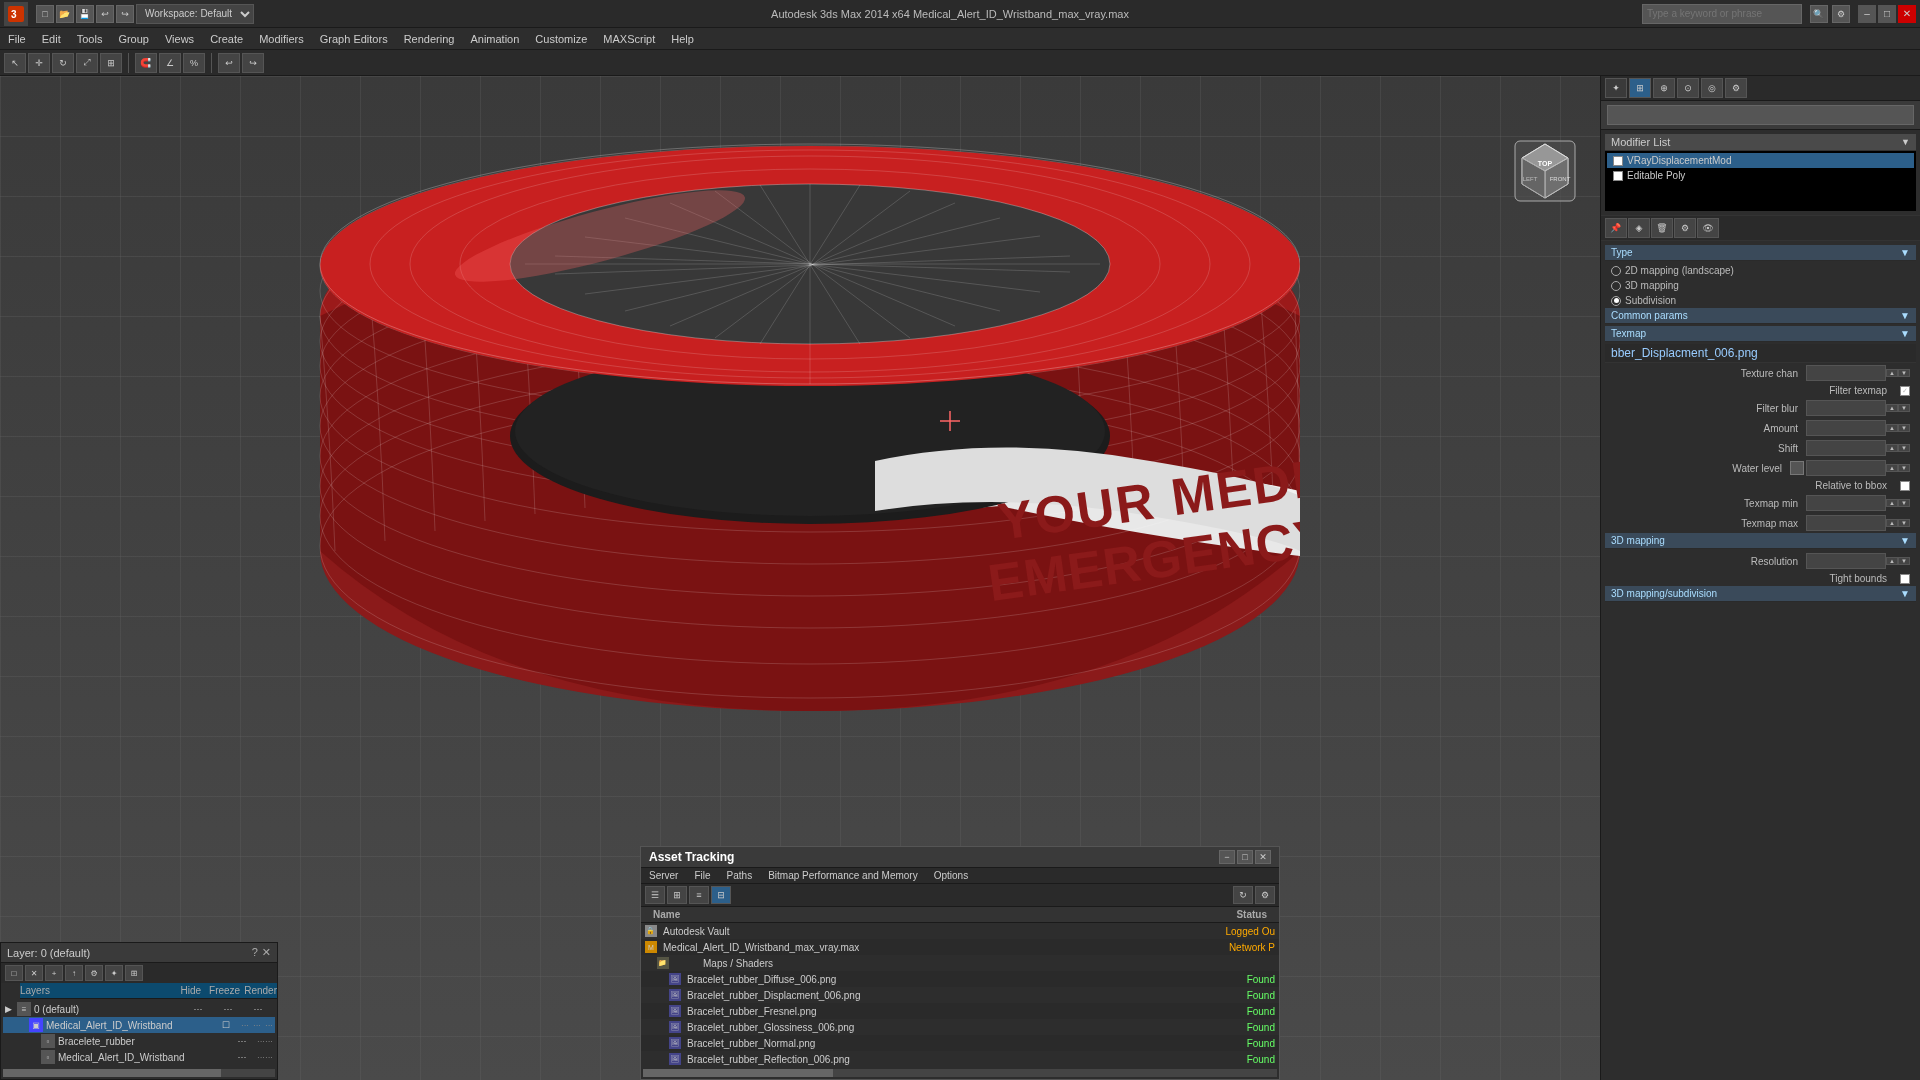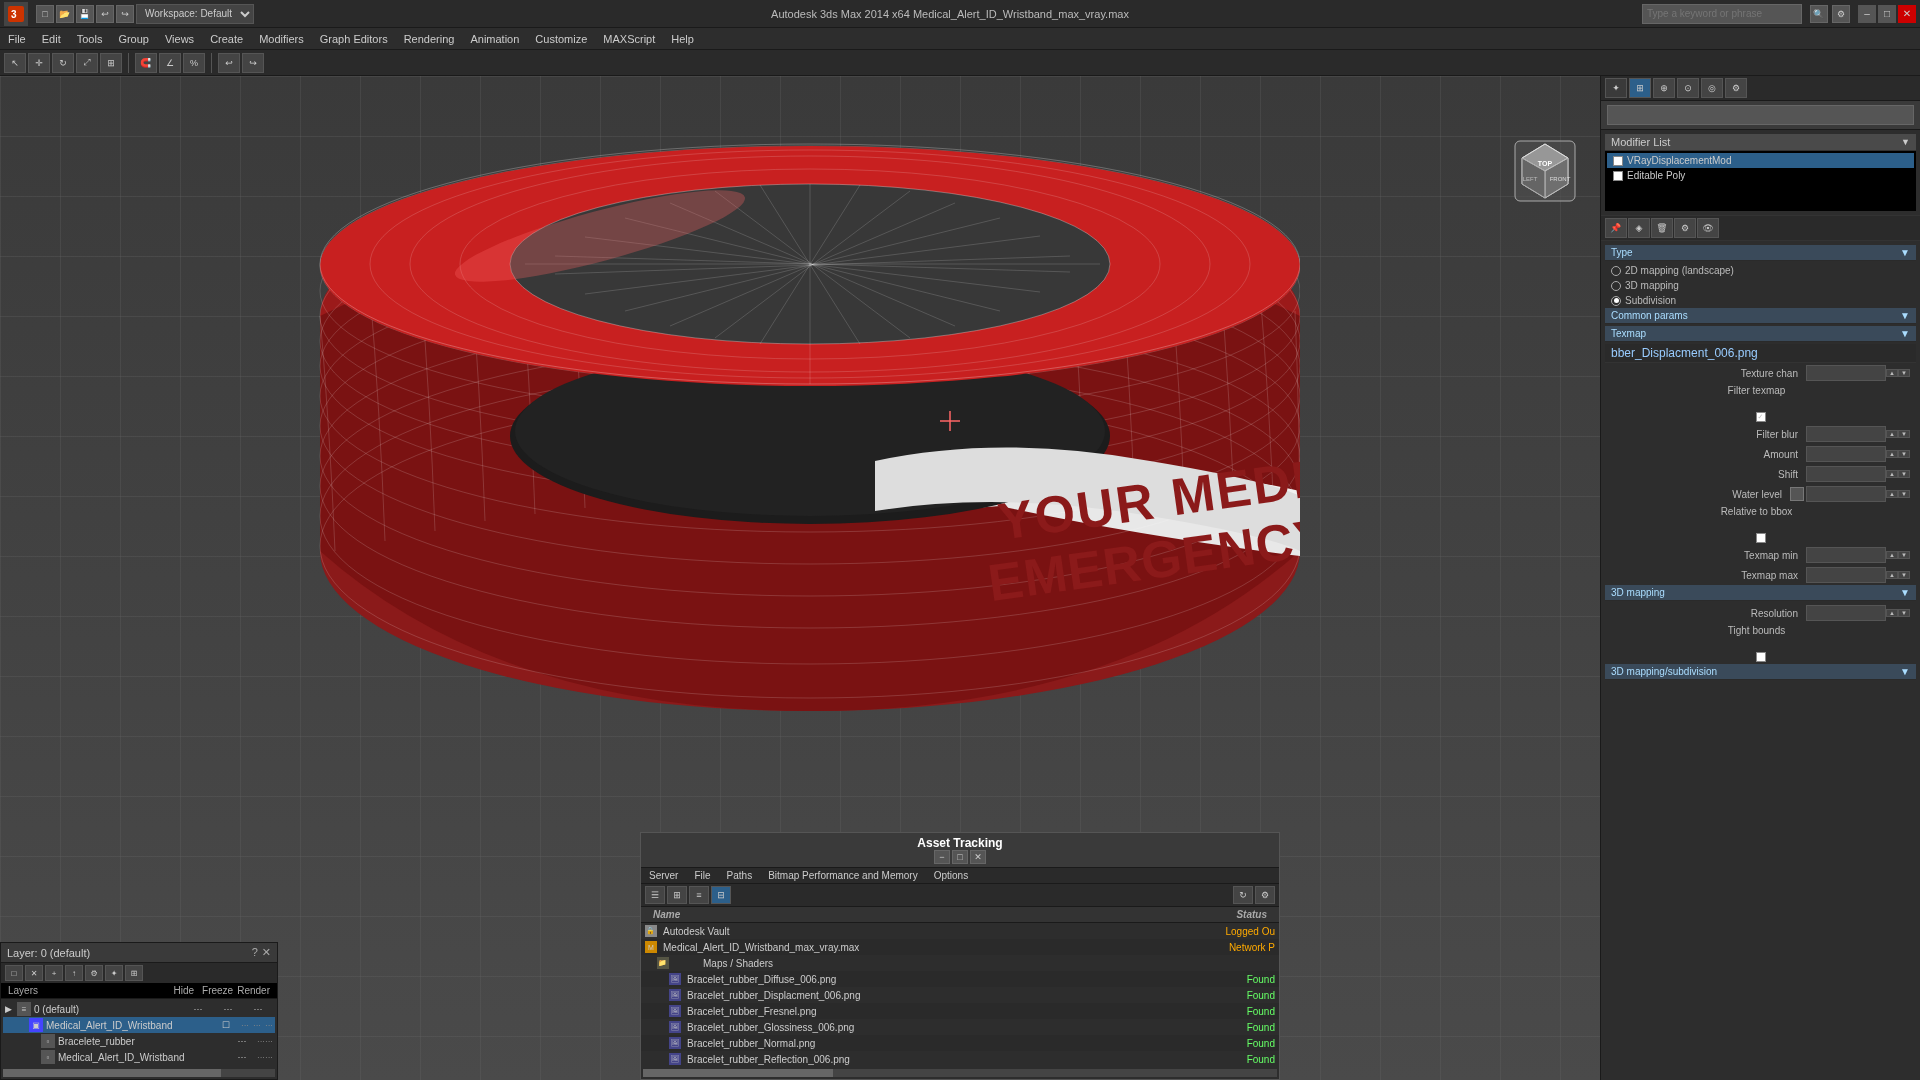--- a/index.html
+++ b/index.html
@@ -133,39 +133,40 @@
       padding: 2px 6px; font-size: 10px; color: #bbb;
     }
     .param-label { flex: 1; text-align: right; padding-right: 8px; }
     .param-value {
       width: 80px; background: #444; border: 1px solid #555; color: #fff;
       font-size: 10px; padding: 1px 3px; height: 16px; text-align: center;
     }
     .radio-row { display: flex; align-items: center; gap: 4px; padding: 2px 6px; font-size: 10px; color: #bbb; }
     .radio-btn { width: 10px; height: 10px; border-radius: 50%; border: 1px solid #aaa; display: inline-flex; align-items: center; justify-content: center; }
     .radio-btn.checked::after { content: ''; width: 5px; height: 5px; background: #fff; border-radius: 50%; }
-    .checkbox-row { display: flex; align-items: center; gap: 16px; padding: 2px 6px; font-size: 10px; color: #bbb; flex-direction: column; }
+    .checkbox-row { display: flex; align-items: center; gap: 5px; padding: 2px 6px; font-size: 10px; color: #bbb; }
     .chk { width: 10px; height: 10px; background: #fff; border: 1px solid #888; display: flex; align-items: center; justify-content: center; font-size: 7px; }
 
     
     #layers-panel {
       position: absolute; bottom: 0; left: 0;
       width: 278px; background: #2d2d2d; border: 1px solid #1a1a1a;
     }
     #layers-header {
       background: #3a3a3a; padding: 3px 6px; display: flex; align-items: center; justify-content: space-between;
       border-bottom: 1px solid #1a1a1a; cursor: move;
     }
     #layers-toolbar {
       display: flex; gap: 2px; padding: 2px 4px; background: #2a2a2a; align-items: center;
     }
     .lay-btn { width: 18px; height: 16px; background: #444; border: 1px solid #555; display: flex; align-items: center; justify-content: center; font-size: 8px; cursor: pointer; }
     #layers-columns {
-      display: flex; background: #000000; padding: 2px 7px;
+      display: flex; background: #0c4a6e; padding: 2px 0;
       border-bottom: 1px solid #1a1a1a;
+      margin-left: 19px;
     }
     .col-label { font-size: 10px; color: #aaa; }
     .col-spacer { flex: 1; }
     #layers-list { padding: 2px; }
     .layer-item {
       display: flex; align-items: center; padding: 1px 2px; font-size: 10px; color: #ccc;
       cursor: pointer;
     }
     .layer-item.selected { background: #2c5f8a; }
     .layer-expand { width: 12px; font-size: 9px; }
@@ -177,36 +178,35 @@
     #layers-scrollbar { background: #444; height: 8px; margin: 2px; }
     #layers-scrollbar-inner { width: 80%; height: 100%; background: #666; }
 
     
     #asset-panel {
       position: absolute; right: 320px; bottom: 0;
       width: 640px; background: #2d2d2d; border: 1px solid #555;
     }
     #asset-header {
       background: #3a3a3a; padding: 3px 8px; display: flex; align-items: center; justify-content: space-between;
-      border-bottom: 1px solid #1a1a1a; cursor: move; flex-direction: column;
+      border-bottom: 1px solid #1a1a1a; cursor: move;
     }
     #asset-title { font-size: 12px; font-weight: bold; color: #fff; }
     #asset-win-controls { display: flex; gap: 2px; }
     .asset-win-btn { width: 16px; height: 14px; background: #555; border: 1px solid #666; display: flex; align-items: center; justify-content: center; font-size: 9px; cursor: pointer; }
     #asset-menu { display: flex; background: #2a2a2a; border-bottom: 1px solid #1a1a1a; }
     .asset-menu-item { padding: 2px 8px; font-size: 10px; color: #ccc; cursor: pointer; }
     #asset-toolbar {
       display: flex; gap: 2px; padding: 2px 4px; background: #2a2a2a; align-items: center;
       border-bottom: 1px solid #1a1a1a;
     }
     .asset-tb-btn { width: 20px; height: 18px; background: #444; border: 1px solid #555; display: flex; align-items: center; justify-content: center; font-size: 9px; cursor: pointer; }
     #asset-table-header {
       display: flex; background: #333; padding: 2px 12px;
       border-bottom: 1px solid #1a1a1a;
-      font-style: italic;
     }
     .asset-col-name { flex: 1; font-size: 10px; font-weight: bold; color: #aaa; }
     .asset-col-status { width: 100px; font-size: 10px; font-weight: bold; color: #aaa; text-align: right; }
     #asset-rows { overflow-y: auto; max-height: 200px; }
     .asset-row { display: flex; padding: 2px 4px; align-items: center; font-size: 10px; color: #ccc; }
     .asset-row:nth-child(even) { background: #2a2a2a; }
     .asset-row-name { flex: 1; display: flex; align-items: center; gap: 4px; }
     .asset-row-status { width: 100px; text-align: right; }
     .asset-icon { width: 12px; height: 12px; background: #555; margin-right: 2px; display: inline-flex; align-items: center; justify-content: center; font-size: 7px; }
     .indent1 { margin-left: 12px; gap: 32px; }

